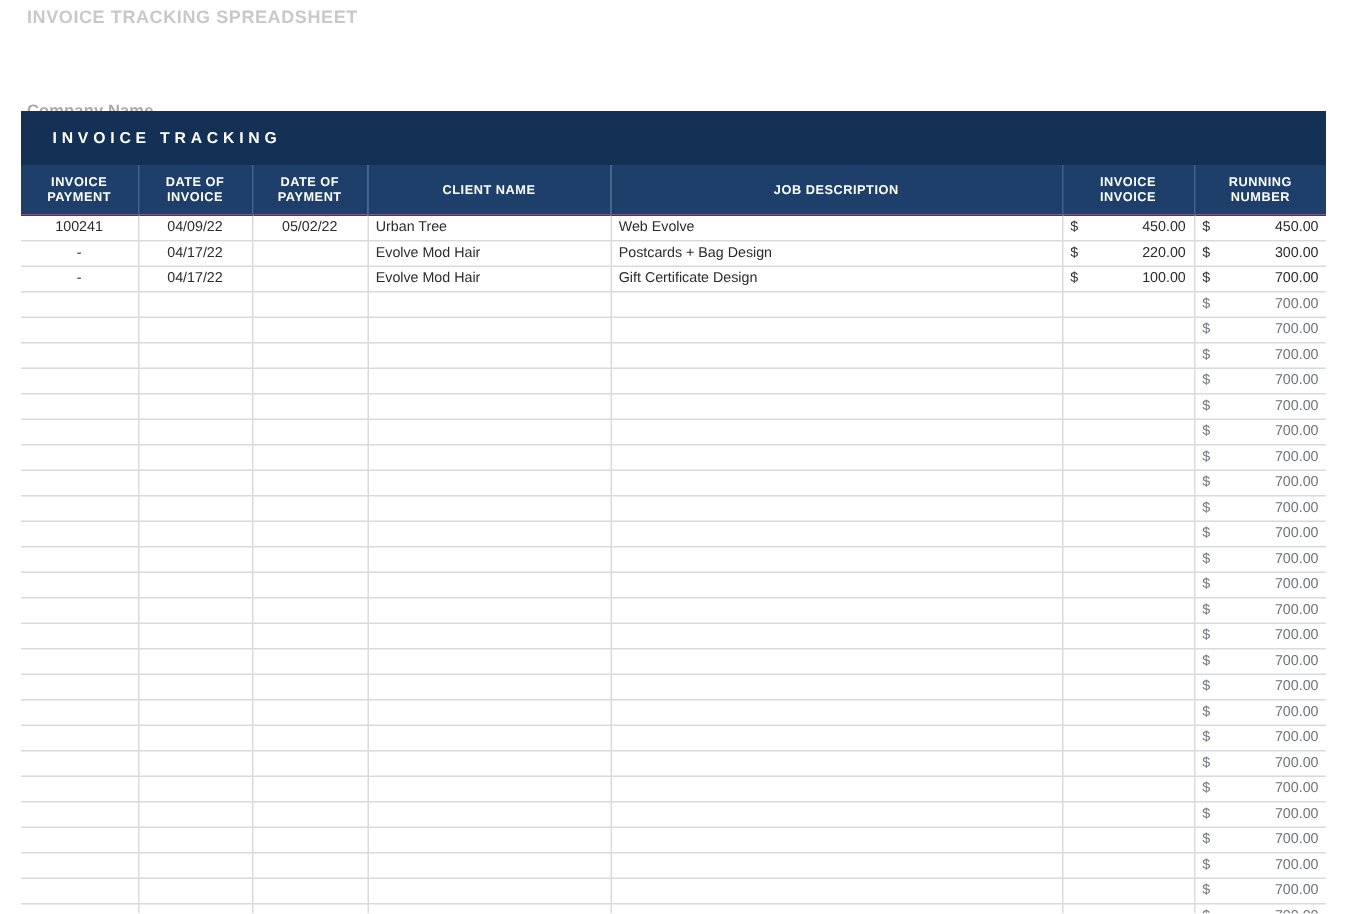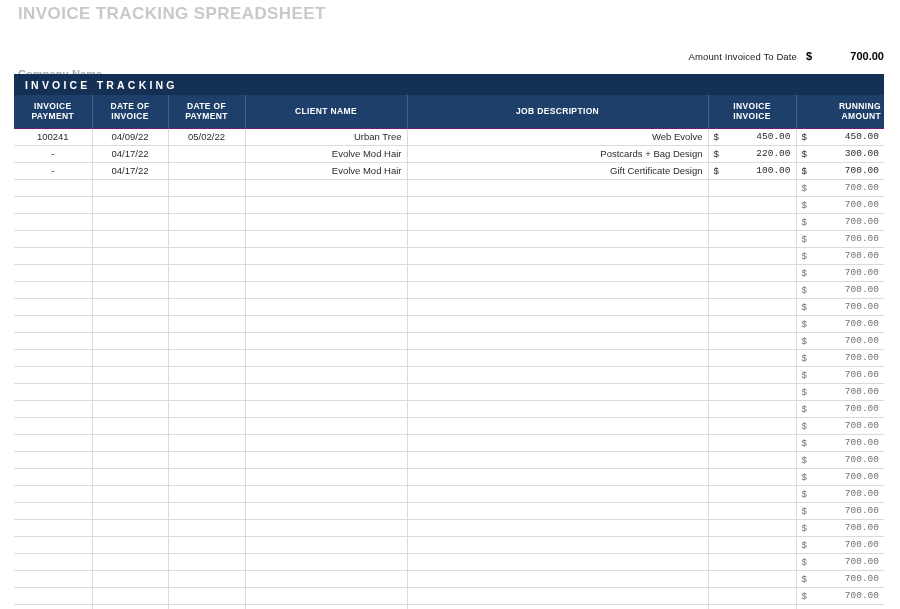--- a/index.html
+++ b/index.html
@@ -18,21 +18,21 @@
     width: 900px;
     height: 609px;
     background: #ffffff;
   }
 
   
   .doc-title {
     position: absolute;
     left: 18px;
     top: 4px;
-    font-size: 17px;
+    font-size: 12px;
     font-weight: bold;
     letter-spacing: 0.4px;
     color: #c9c9c9;
     white-space: nowrap;
   }
 
   .company-name {
     position: absolute;
     left: 18px;
     top: 40px;
@@ -75,29 +75,29 @@
   .table-wrap {
     position: absolute;
     left: 14px;
     top: 74px;
     width: 870px;
     height: 535px;
     overflow: hidden;
   }
 
   .band {
-    height: 21px;
+    height: 36px;
     background: #143055;
     color: #ffffff;
     font-size: 10.5px;
     font-weight: bold;
     letter-spacing: 3.2px;
     display: flex;
     align-items: center;
-    padding-left: 11px;
+    padding-left: 21px;
   }
 
   table.sheet {
     width: 870px;
     border-collapse: collapse;
     table-layout: fixed;
   }
 
   table.sheet thead th {
     background: #1d3f69;
@@ -105,21 +105,21 @@
     font-size: 8.5px;
     font-weight: bold;
     letter-spacing: 0.35px;
     line-height: 1.25;
     height: 33px;
     padding: 0 3px;
     text-align: center;
     vertical-align: middle;
     border-right: 1px solid #41628a;
   }
-  table.sheet thead th:last-child { border-right: none; text-align: right; }
+  table.sheet thead th:last-child { border-right: none; }
 
   table.sheet tbody td {
     height: 17px;
     font-size: 9.5px;
     color: #2b2b2b;
     padding: 0 5px;
     border-bottom: 1px solid #d9dadd;
     border-right: 1px solid #d9dadd;
     background: #ffffff;
     vertical-align: middle;
@@ -138,49 +138,44 @@
   .c-amt   { width: 88px; }
   .c-tot   { width: 88px; }
 
   
   td.shade { background: #e7eaf0; }
   td.shade-amt { background: #eef0f5; }
   td.shade-tot { background: #f4f5f7; }
 
   
   .ta-c { text-align: center; }
-  .ta-l { text-align: right; }
+  .ta-l { text-align: left; }
 
   
   .money {
     display: flex;
     align-items: center;
     justify-content: space-between;
     height: 100%;
     font-size: 9.5px;
   }
   .money .cur { color: #2b2b2b; font-weight: normal; }
   .money .val { color: #2b2b2b; }
   .money.muted .cur, .money.muted .val { color: #6f7278; }
-  .money .val { text-align: left; font-family: Liberation Mono, monospace; }
+  .money .val { text-align: left; }
 </style>
 </head>
 <body>
 
 <div class="page">
 
   <div class="doc-title">INVOICE TRACKING SPREADSHEET</div>
 
   <div class="company-name">Company Name</div>
 
-  <div class="amount-summary">
-    <span class="ai-label">Amount Invoiced To Date</span>
-    <span class="ai-currency">$</span>
-    <span class="ai-value">700.00</span>
-  </div>
 
   <div class="table-wrap">
 
     <div class="band">INVOICE TRACKING</div>
 
     <table class="sheet">
       <colgroup>
         <col class="c-num">
           <col class="c-dinv">
           <col class="c-dpay">
@@ -208,21 +203,21 @@
           </th>
           <th>
             <span>JOB DESCRIPTION</span>
           </th>
           <th>
             <span>INVOICE</span><br>
             <span>INVOICE</span>
           </th>
           <th>
             <span>RUNNING</span><br>
-            <span>AMOUNT</span>
+            <span>NUMBER</span>
           </th>
         </tr>
       </thead>
       <tbody id="sheet-body">
           <tr>
             <td class="ta-c">100241</td>
             <td class="ta-c shade">04/09/22</td>
             <td class="ta-c shade">05/02/22</td>
             <td class="ta-l">Urban Tree</td>
             <td class="ta-l">Web Evolve</td>

